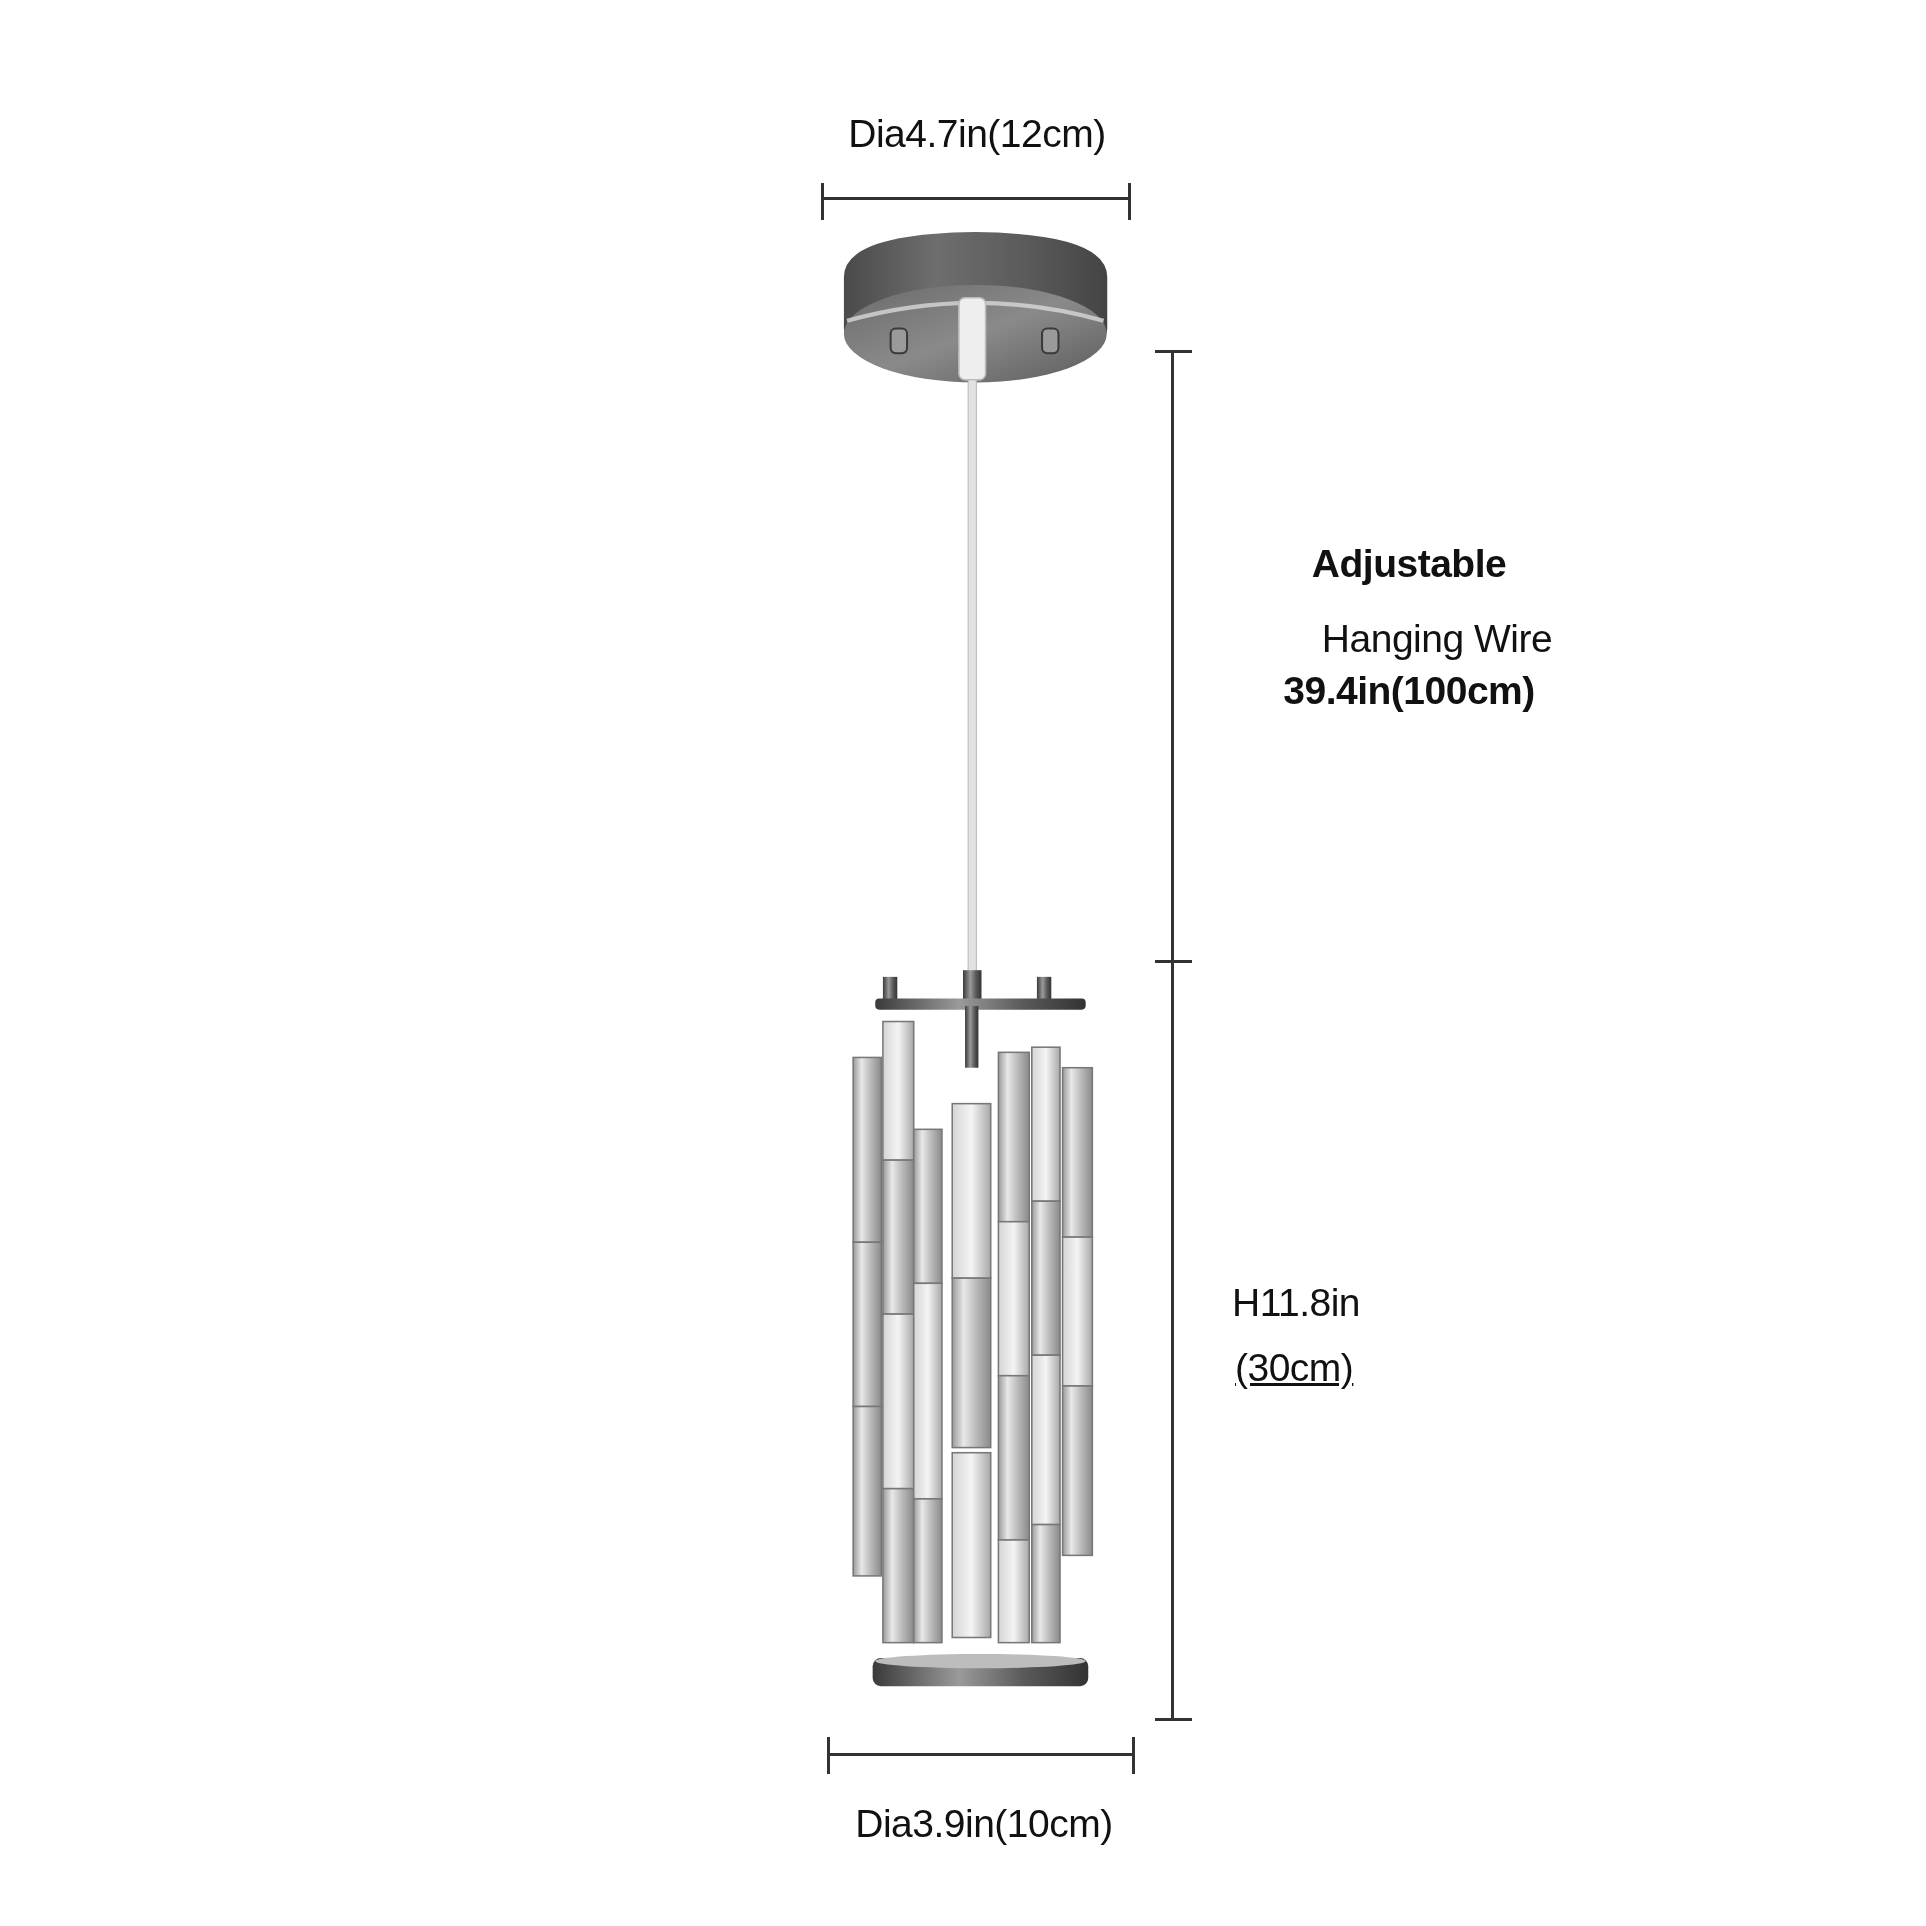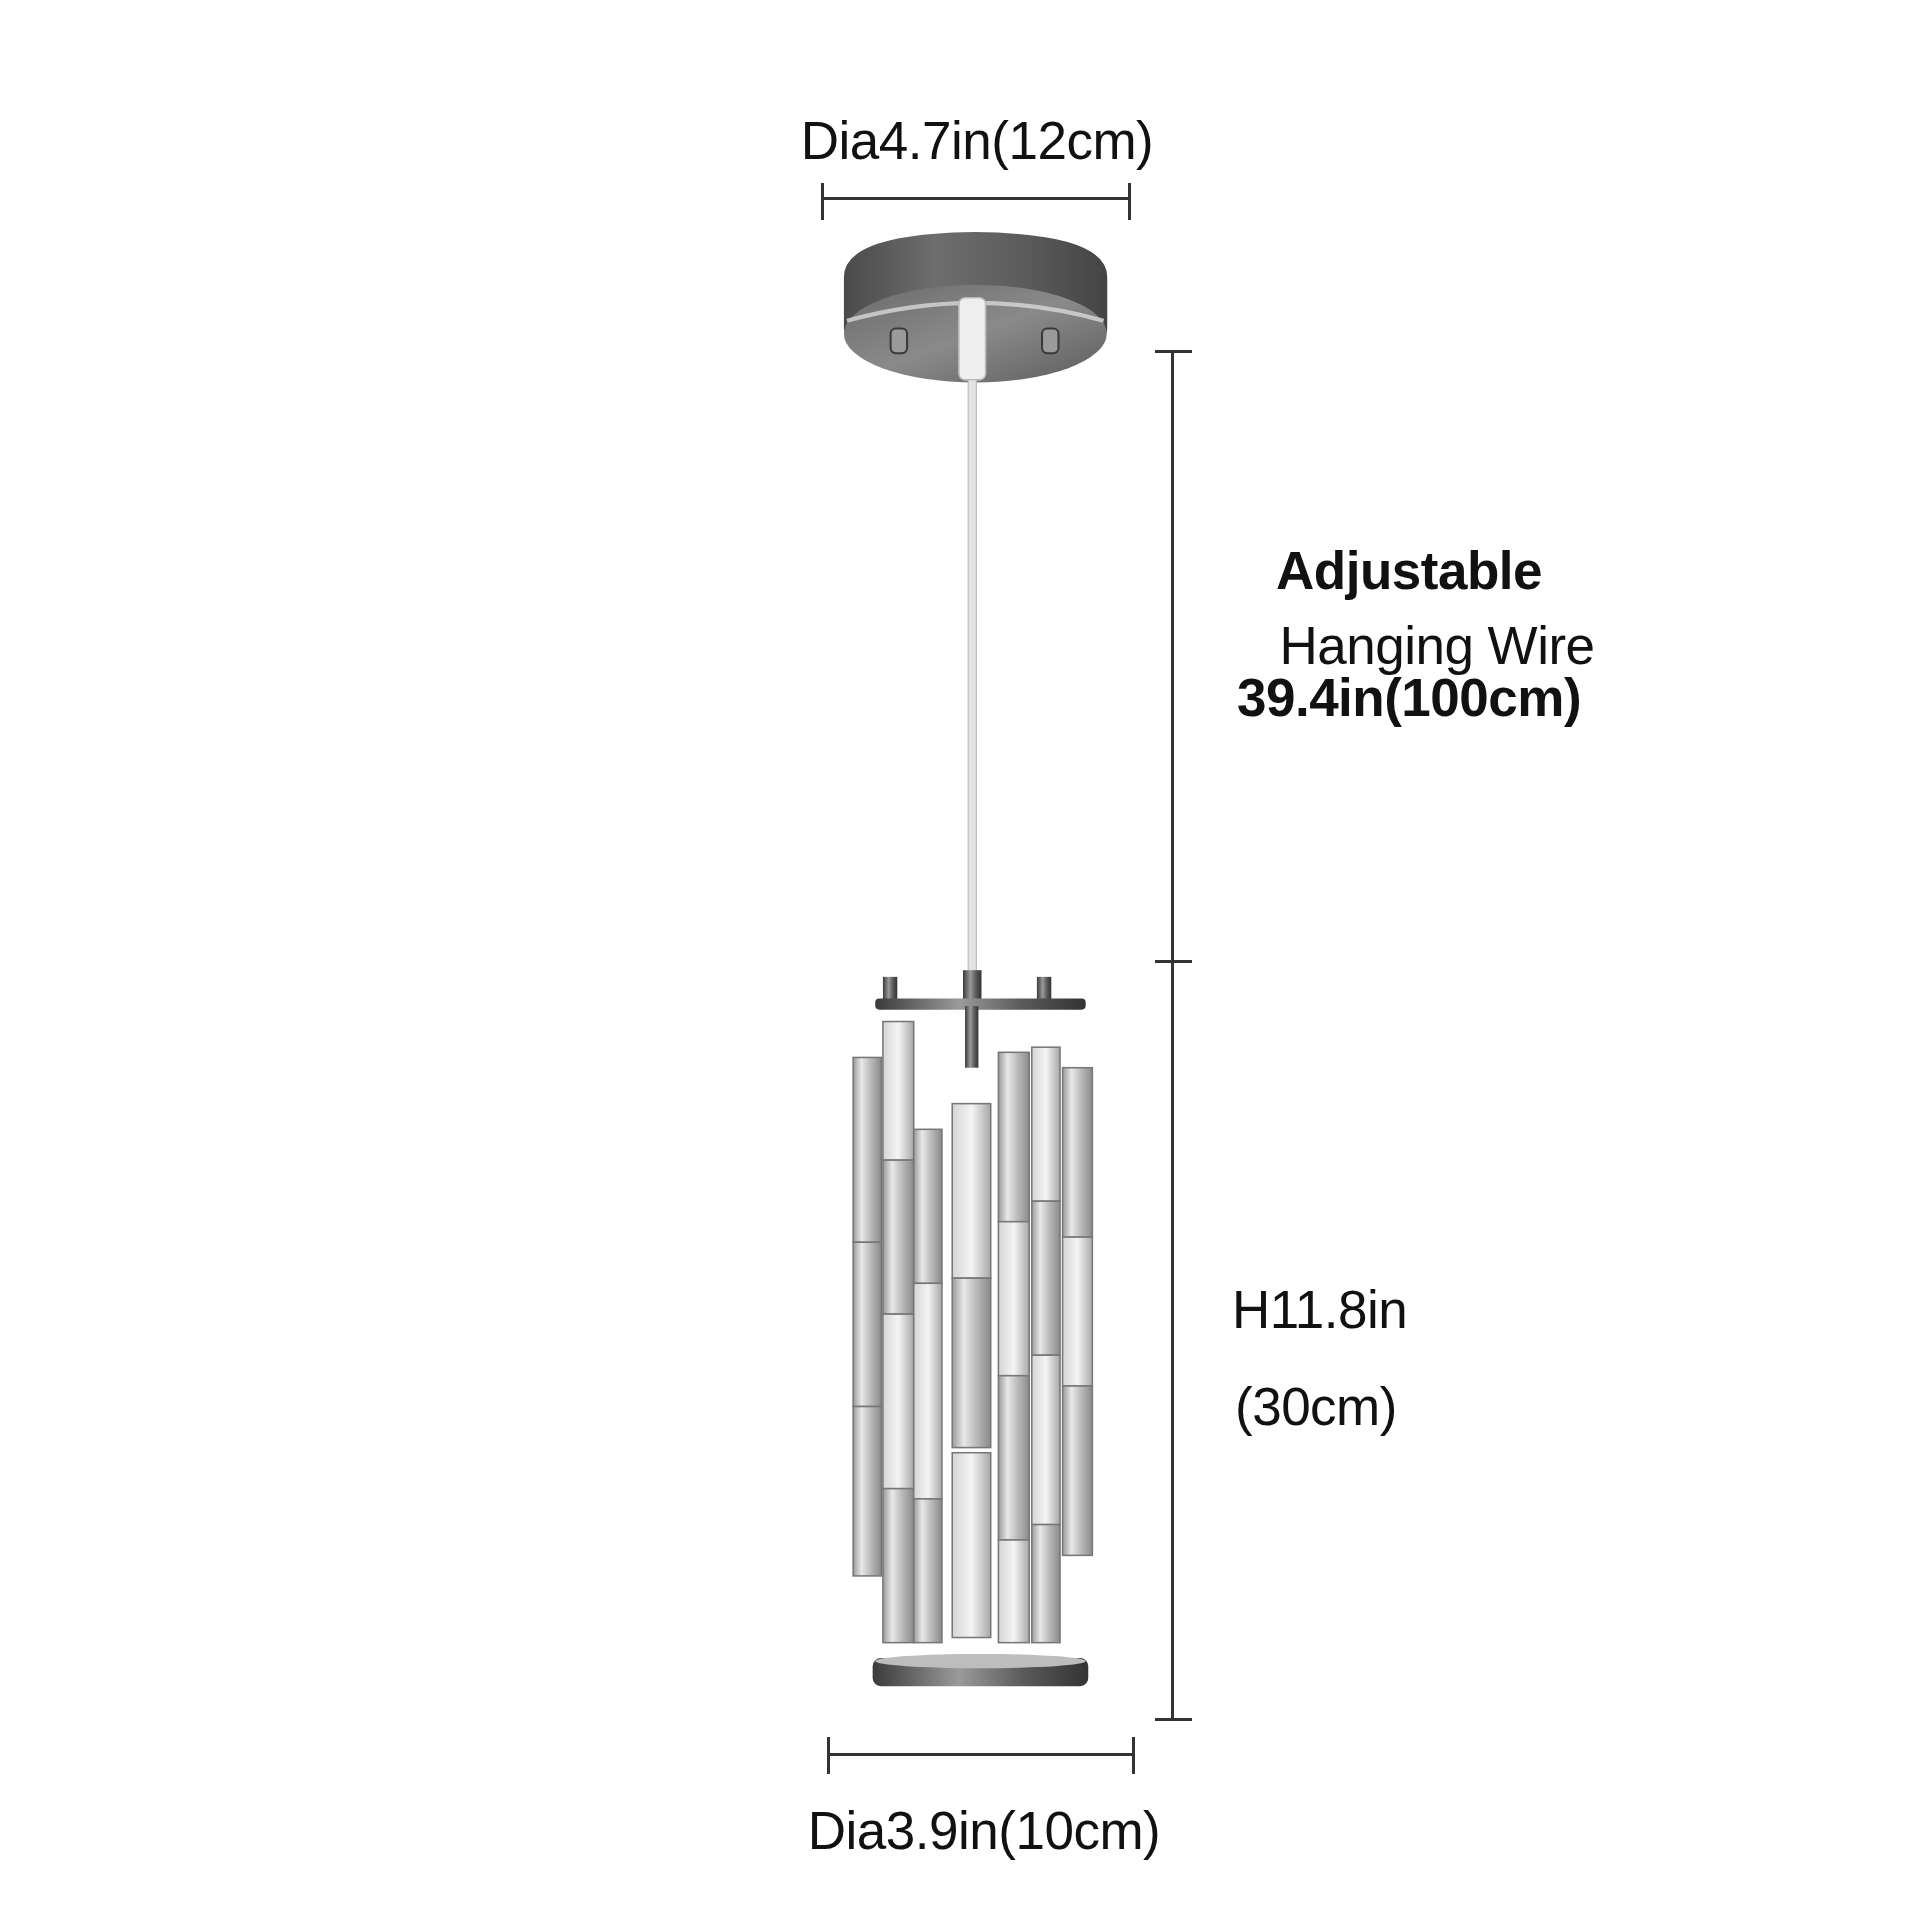--- a/index.html
+++ b/index.html
@@ -1,18 +1,18 @@
 <!DOCTYPE html>
 <html style="font-size:8.2px"><head>
 <meta charset="utf-8">
 <style>
   html, body { margin: 0; padding: 0; background: #ffffff; }
   body { width: 1926px; height: 1926px; position: relative; overflow: hidden;
          font-family: "Liberation Sans", sans-serif; color: #111111; }
-  .label { position: absolute; font-size: 53px; line-height: 1; white-space: nowrap; letter-spacing: -0.5px; }
+  .label { position: absolute; font-size: 39px; line-height: 1; white-space: nowrap; letter-spacing: -0.5px; }
   .center { transform: translateX(-50%); }
   .hline { position: absolute; height: 3.1px; background: #333333; }
   .vline { position: absolute; width: 3.1px; background: #333333; }
   svg { position: absolute; left: 0; top: 0; }
 </style>
 </head>
 <body>
 
 <div class="label center" style="left:977px; top:114px;">Dia4.7in(12cm)</div>
 
@@ -114,21 +114,21 @@
 </div>
 
 <div>
   <div class="label center" style="left:1409px; top:544px;font-weight:bold;">Adjustable</div>
   <div class="label center" style="left:1409px; top:619px;margin-left:28px;">Hanging Wire</div>
   <div class="label center" style="left:1409px; top:671px;font-weight:bold;">39.4in(100cm)</div>
 </div>
 
 <div>
   <div class="label" style="left:1232px; top:1283px;">H11.8in</div>
-  <div class="label" style="left:1235px; top:1380px;">(30cm)</div>
+  <div class="label" style="left:1235px; top:1348px;text-decoration:underline;">(30cm)</div>
 </div>
 
 <div>
   <div class="vline" style="left:827px; top:1737px; height:37px;"></div>
   <div class="hline" style="left:828px; top:1753px; width:305px;"></div>
   <div class="vline" style="left:1132px; top:1737px; height:37px;"></div>
 </div>
 
 <div class="label center" style="left:984px; top:1804px;text-align:center;">Dia3.9in(10cm)</div>
 

